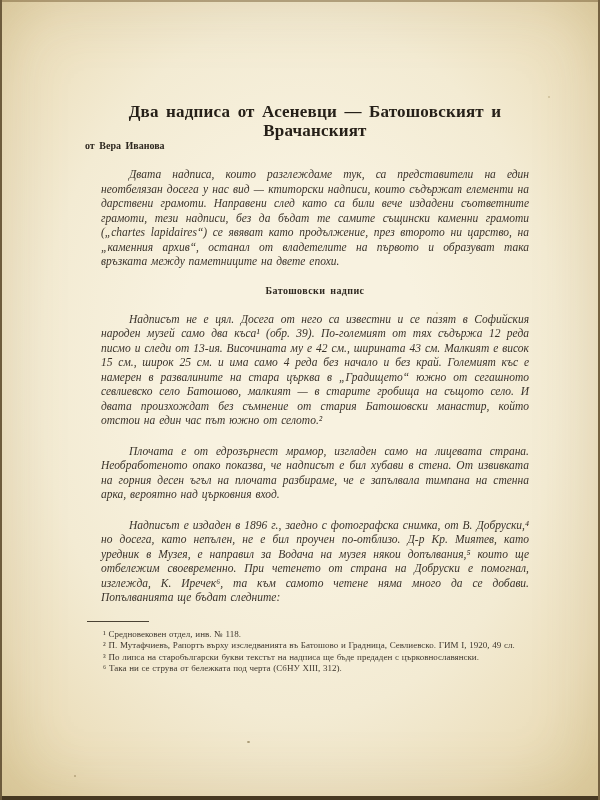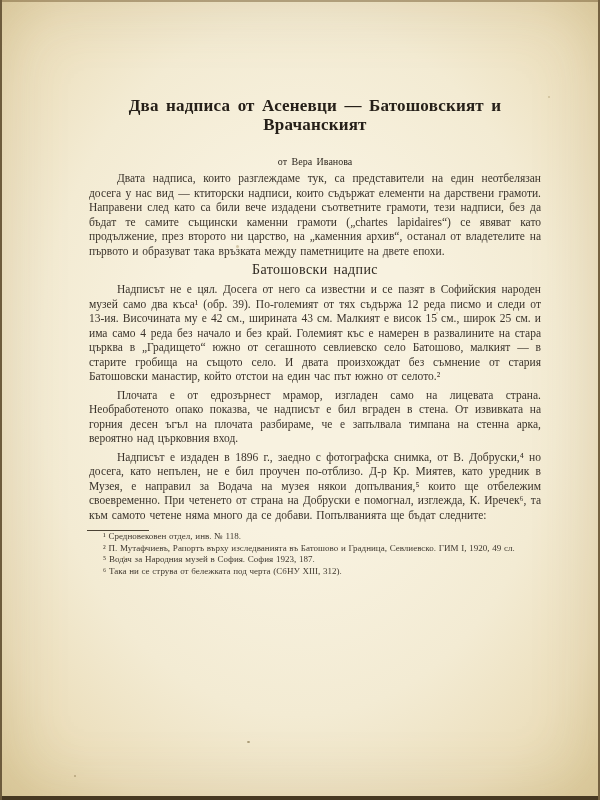--- a/index.html
+++ b/index.html
@@ -24,69 +24,70 @@
   .s1 { width: 3px; height: 3px; left: 236px; top: 245px; }
   .s2 { width: 2px; height: 2px; left: 436px; top: 312px; }
   .s3 { width: 3px; height: 2px; left: 247px; top: 741px; opacity: .7; background: #8a7850; }
   .s4 { width: 2px; height: 2px; left: 74px; top: 775px; background: #8a7850; }
   .s5 { width: 2px; height: 2px; left: 548px; top: 96px; }
   .s6 { width: 2px; height: 3px; left: 123px; top: 556px; }
 
   .content {
     position: absolute;
     left: 85px;
-    top: 96px;
+    top: 102px;
     width: 460px;
   }
   .title {
     font-size: 17px;
     font-weight: bold;
     text-align: center;
     color: #262019;
     word-spacing: 3px;
     letter-spacing: 0.2px;
     line-height: 19px;
   }
   .byline {
-    margin-top: 22px;
+    margin-top: 0;
     font-size: 10px;
-    font-weight: normal;
-    text-align: center;
+    font-weight: bold;
     color: #2e2820;
     word-spacing: 2px;
   }
   p.body {
-    margin: 4px;
+    margin: 16px;
     font-size: 11.5px;
     line-height: 14.5px;
     text-align: justify;
     text-indent: 28px;
     word-spacing: 1px;
+    font-style: italic;
   }
   .p-intro { margin-top: 21px; }
   .sec-heading {
-    font-size: 14px;
-    font-weight: normal;
+    font-size: 10px;
+    font-weight: bold;
     text-align: center;
     color: #2e2820;
     letter-spacing: 0.4px;
     word-spacing: 2px;
   }
   .p-after-heading { margin-top: 7px; }
   .p-gap-sm { margin-top: 3px; }
   .p-gap { margin-top: 8px; }
   .p-gap2 { margin-top: 6px; }
   .fn-rule {
     margin: 8px 0 0 2px;
     width: 62px;
     height: 0;
     border: 0;
     border-top: 1.5px solid #4a4234;
   }
   .footnotes {
+    margin-top: 7px;
     margin-left: -14px;
     width: 478px;
   }
   .footnotes p {
     margin: 0;
     font-size: 9px;
     line-height: 11.5px;
     text-indent: 32px;
     text-align: justify;
     word-spacing: 0.5px;
@@ -106,25 +107,25 @@
 
   <div class="content">
     <div class="title">Два надписа от Асеневци — Батошовският и Врачанският</div>
     <div class="byline">от Вера Иванова</div>
 
     <p class="body p-intro">Двата надписа, които разглеждаме тук, са представители на един неотбелязан досега у нас вид — ктиторски надписи, които съдържат елементи на дарствени грамоти. Направени след като са били вече издадени съответните грамоти, тези надписи, без да бъдат те самите същински каменни грамоти („chartes lapidaires“) се явяват като продължение, през второто ни царство, на „каменния архив“, останал от владетелите на първото и образуват така връзката между паметниците на двете епохи.</p>
 
     <div class="sec-heading">Батошовски надпис</div>
 
     <p class="body p-after-heading">Надписът не е цял. Досега от него са известни и се пазят в Софийския народен музей само два къса¹ (обр. 39). По-големият от тях съдържа 12 реда писмо и следи от 13-ия. Височината му е 42 см., ширината 43 см. Малкият е висок 15 см., широк 25 см. и има само 4 реда без начало и без край. Големият къс е намерен в развалините на стара църква в „Градището“ южно от сегашното севлиевско село Батошово, малкият — в старите гробища на същото село. И двата произхождат без съмнение от стария Батошовски манастир, който отстои на един час път южно от селото.²</p>
-    <p class="body p-gap-sm">Плочата е от едрозърнест мрамор, изгладен само на лицевата страна. Необработеното опако показва, че надписът е бил вграден в стена. От извивката на горния десен ъгъл на плочата разбираме, че е запълвала тимпана на стенна арка, вероятно над църковния вход.</p>
+    <p class="body p-gap-sm">Плочата е от едрозърнест мрамор, изгладен само на лицевата страна. Необработеното опако показва, че надписът е бил хубави в стена. От извивката на горния десен ъгъл на плочата разбираме, че е запълвала тимпана на стенна арка, вероятно над църковния вход.</p>
     <p class="body p-gap2">Надписът е издаден в 1896 г., заедно с фотографска снимка, от В. Добруски,⁴ но досега, като непълен, не е бил проучен по-отблизо. Д-р Кр. Миятев, като уредник в Музея, е направил за Водача на музея някои допълвания,⁵ които ще отбележим своевременно. При четенето от страна на Добруски е помогнал, изглежда, К. Иречек⁶, та към самото четене няма много да се добави. Попълванията ще бъдат следните:</p>
 
     <hr class="fn-rule">
 
     <div class="footnotes">
       <p>¹ Средновековен отдел, инв. № 118.</p>
       <p>² П. Мутафчиевъ, Рапортъ върху изследванията въ Батошово и Градница, Севлиевско. ГИМ I, 1920, 49 сл.</p>
-      <p>⁵ Водач за Народния музей в София. София 1923, 187.</p>
+      <p>³ По липса на старобългарски букви текстът на надписа ще бъде предаден с църковнославянски.</p>
       <p>⁶ Така ни се струва от бележката под черта (СбНУ XIII, 312).</p>
     </div>
   </div>
 </div>
 
 </body></html>

